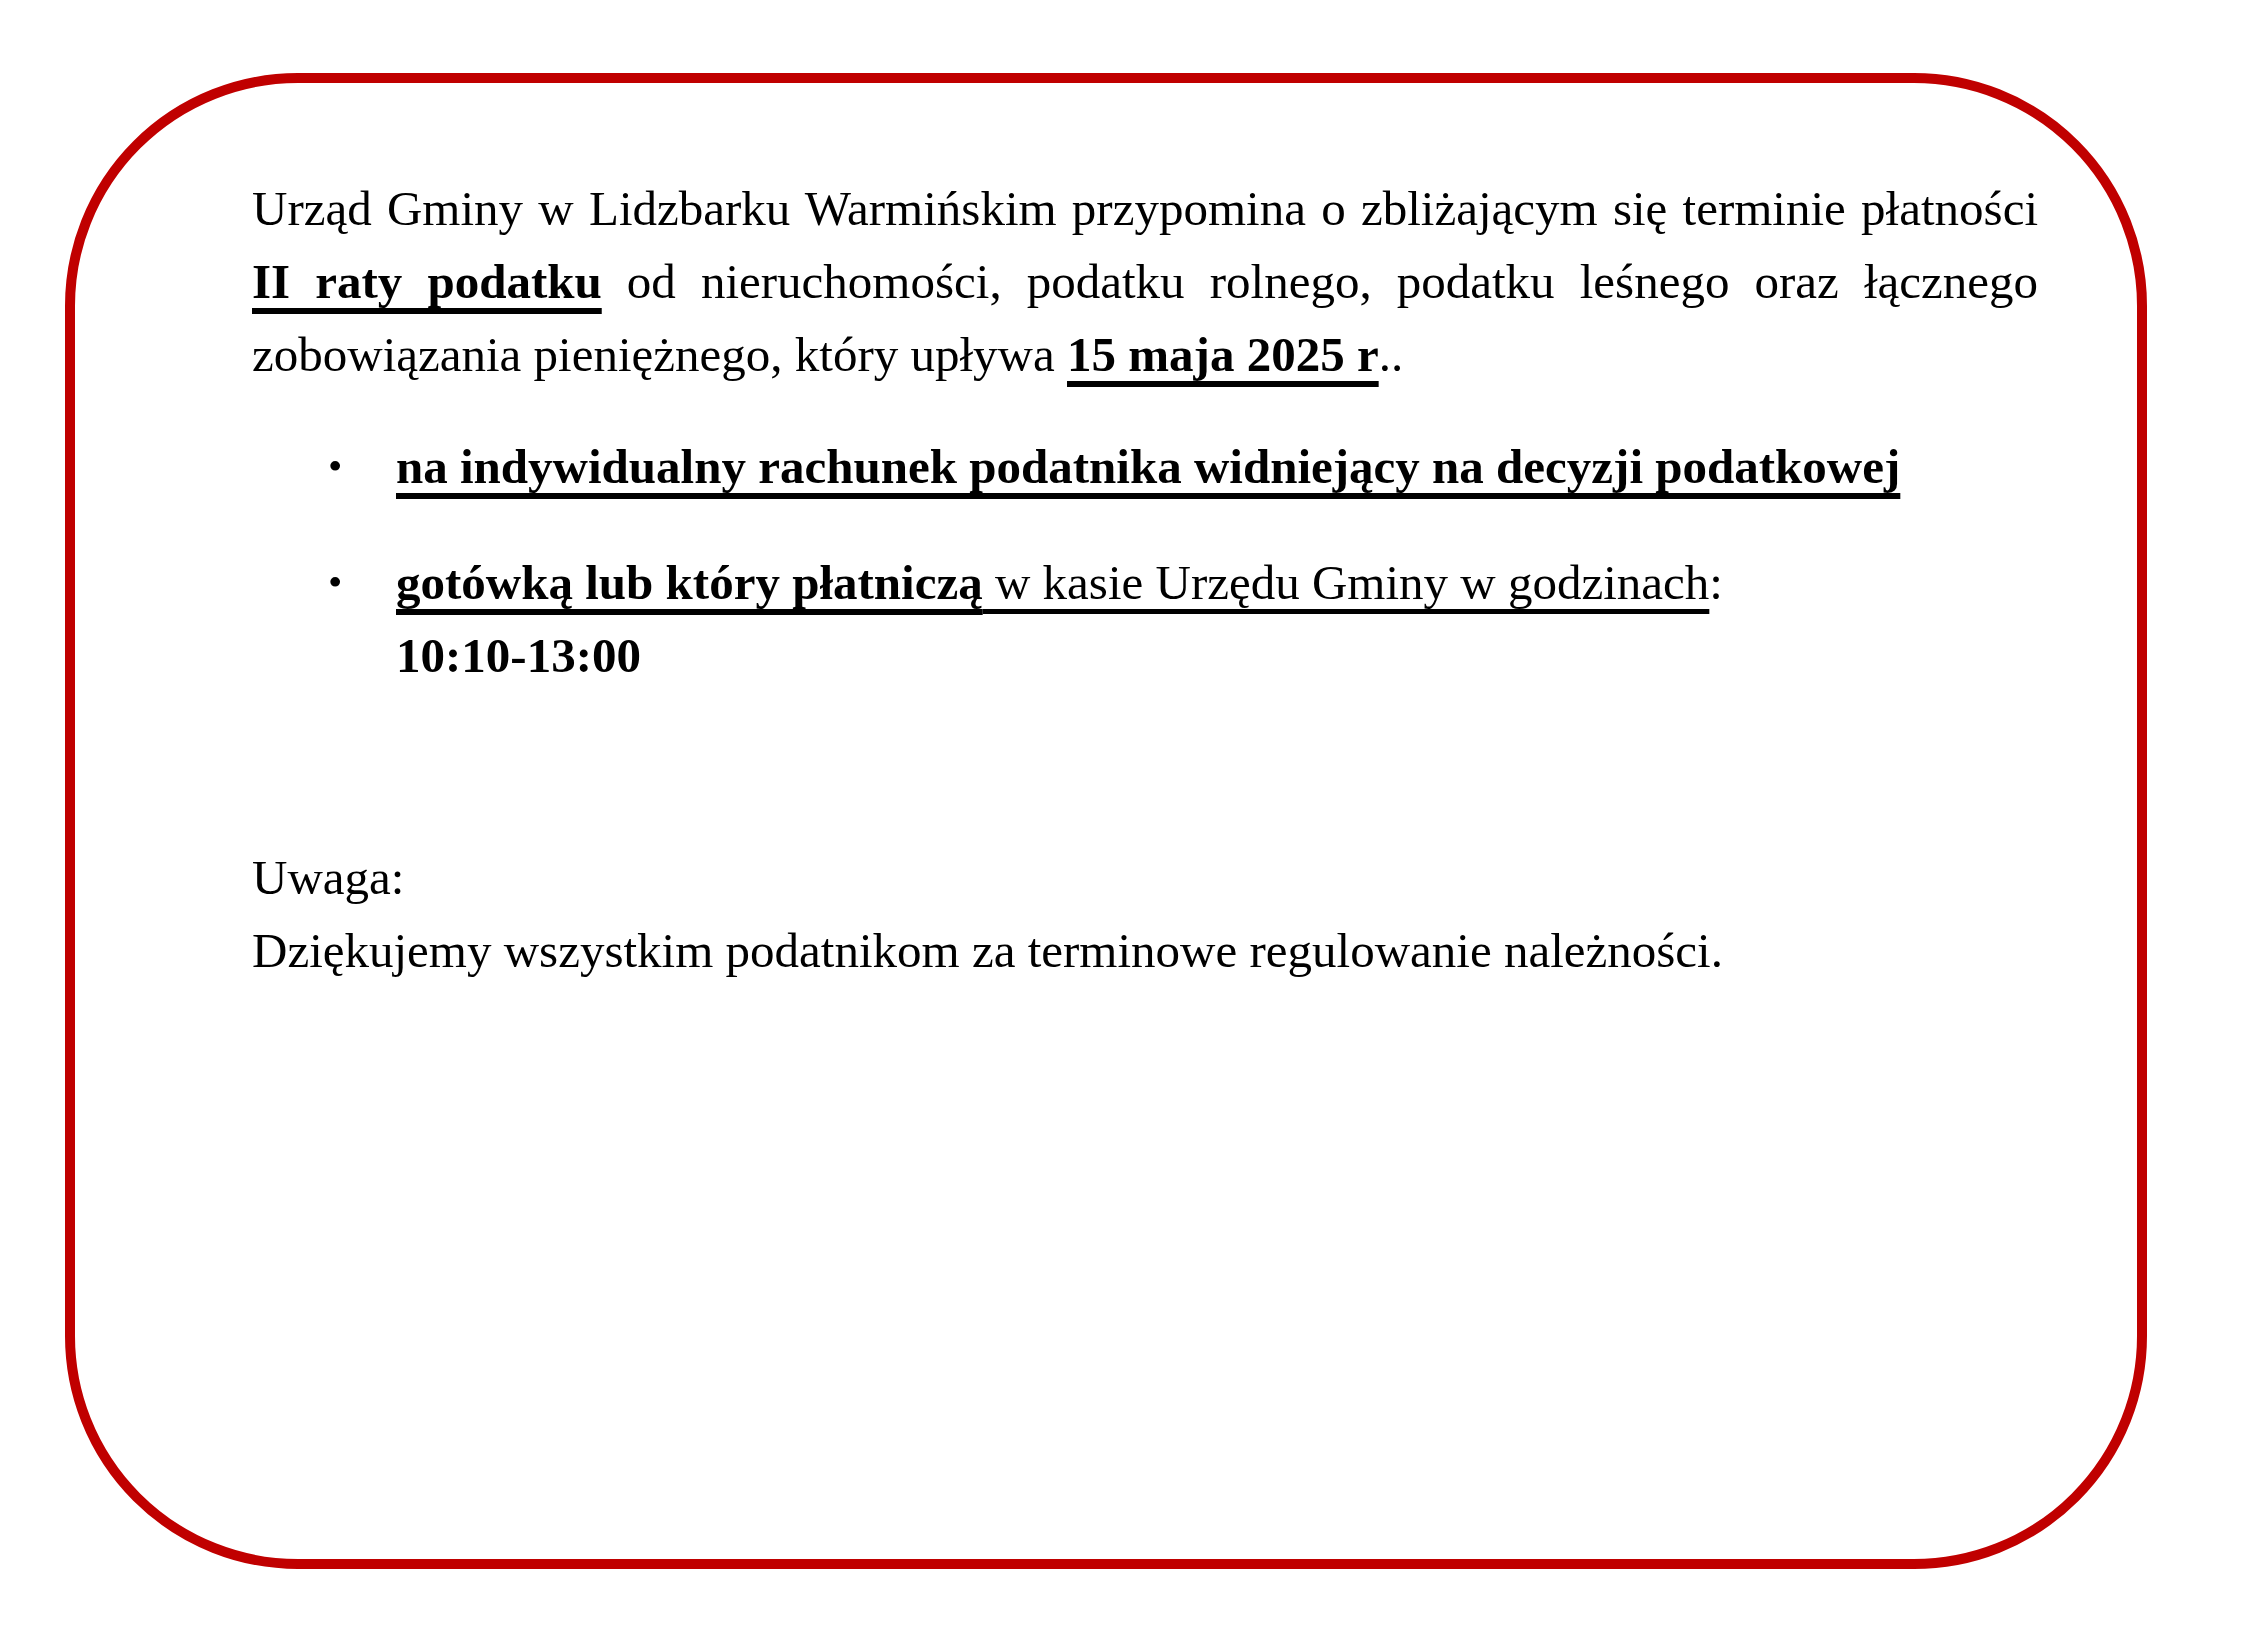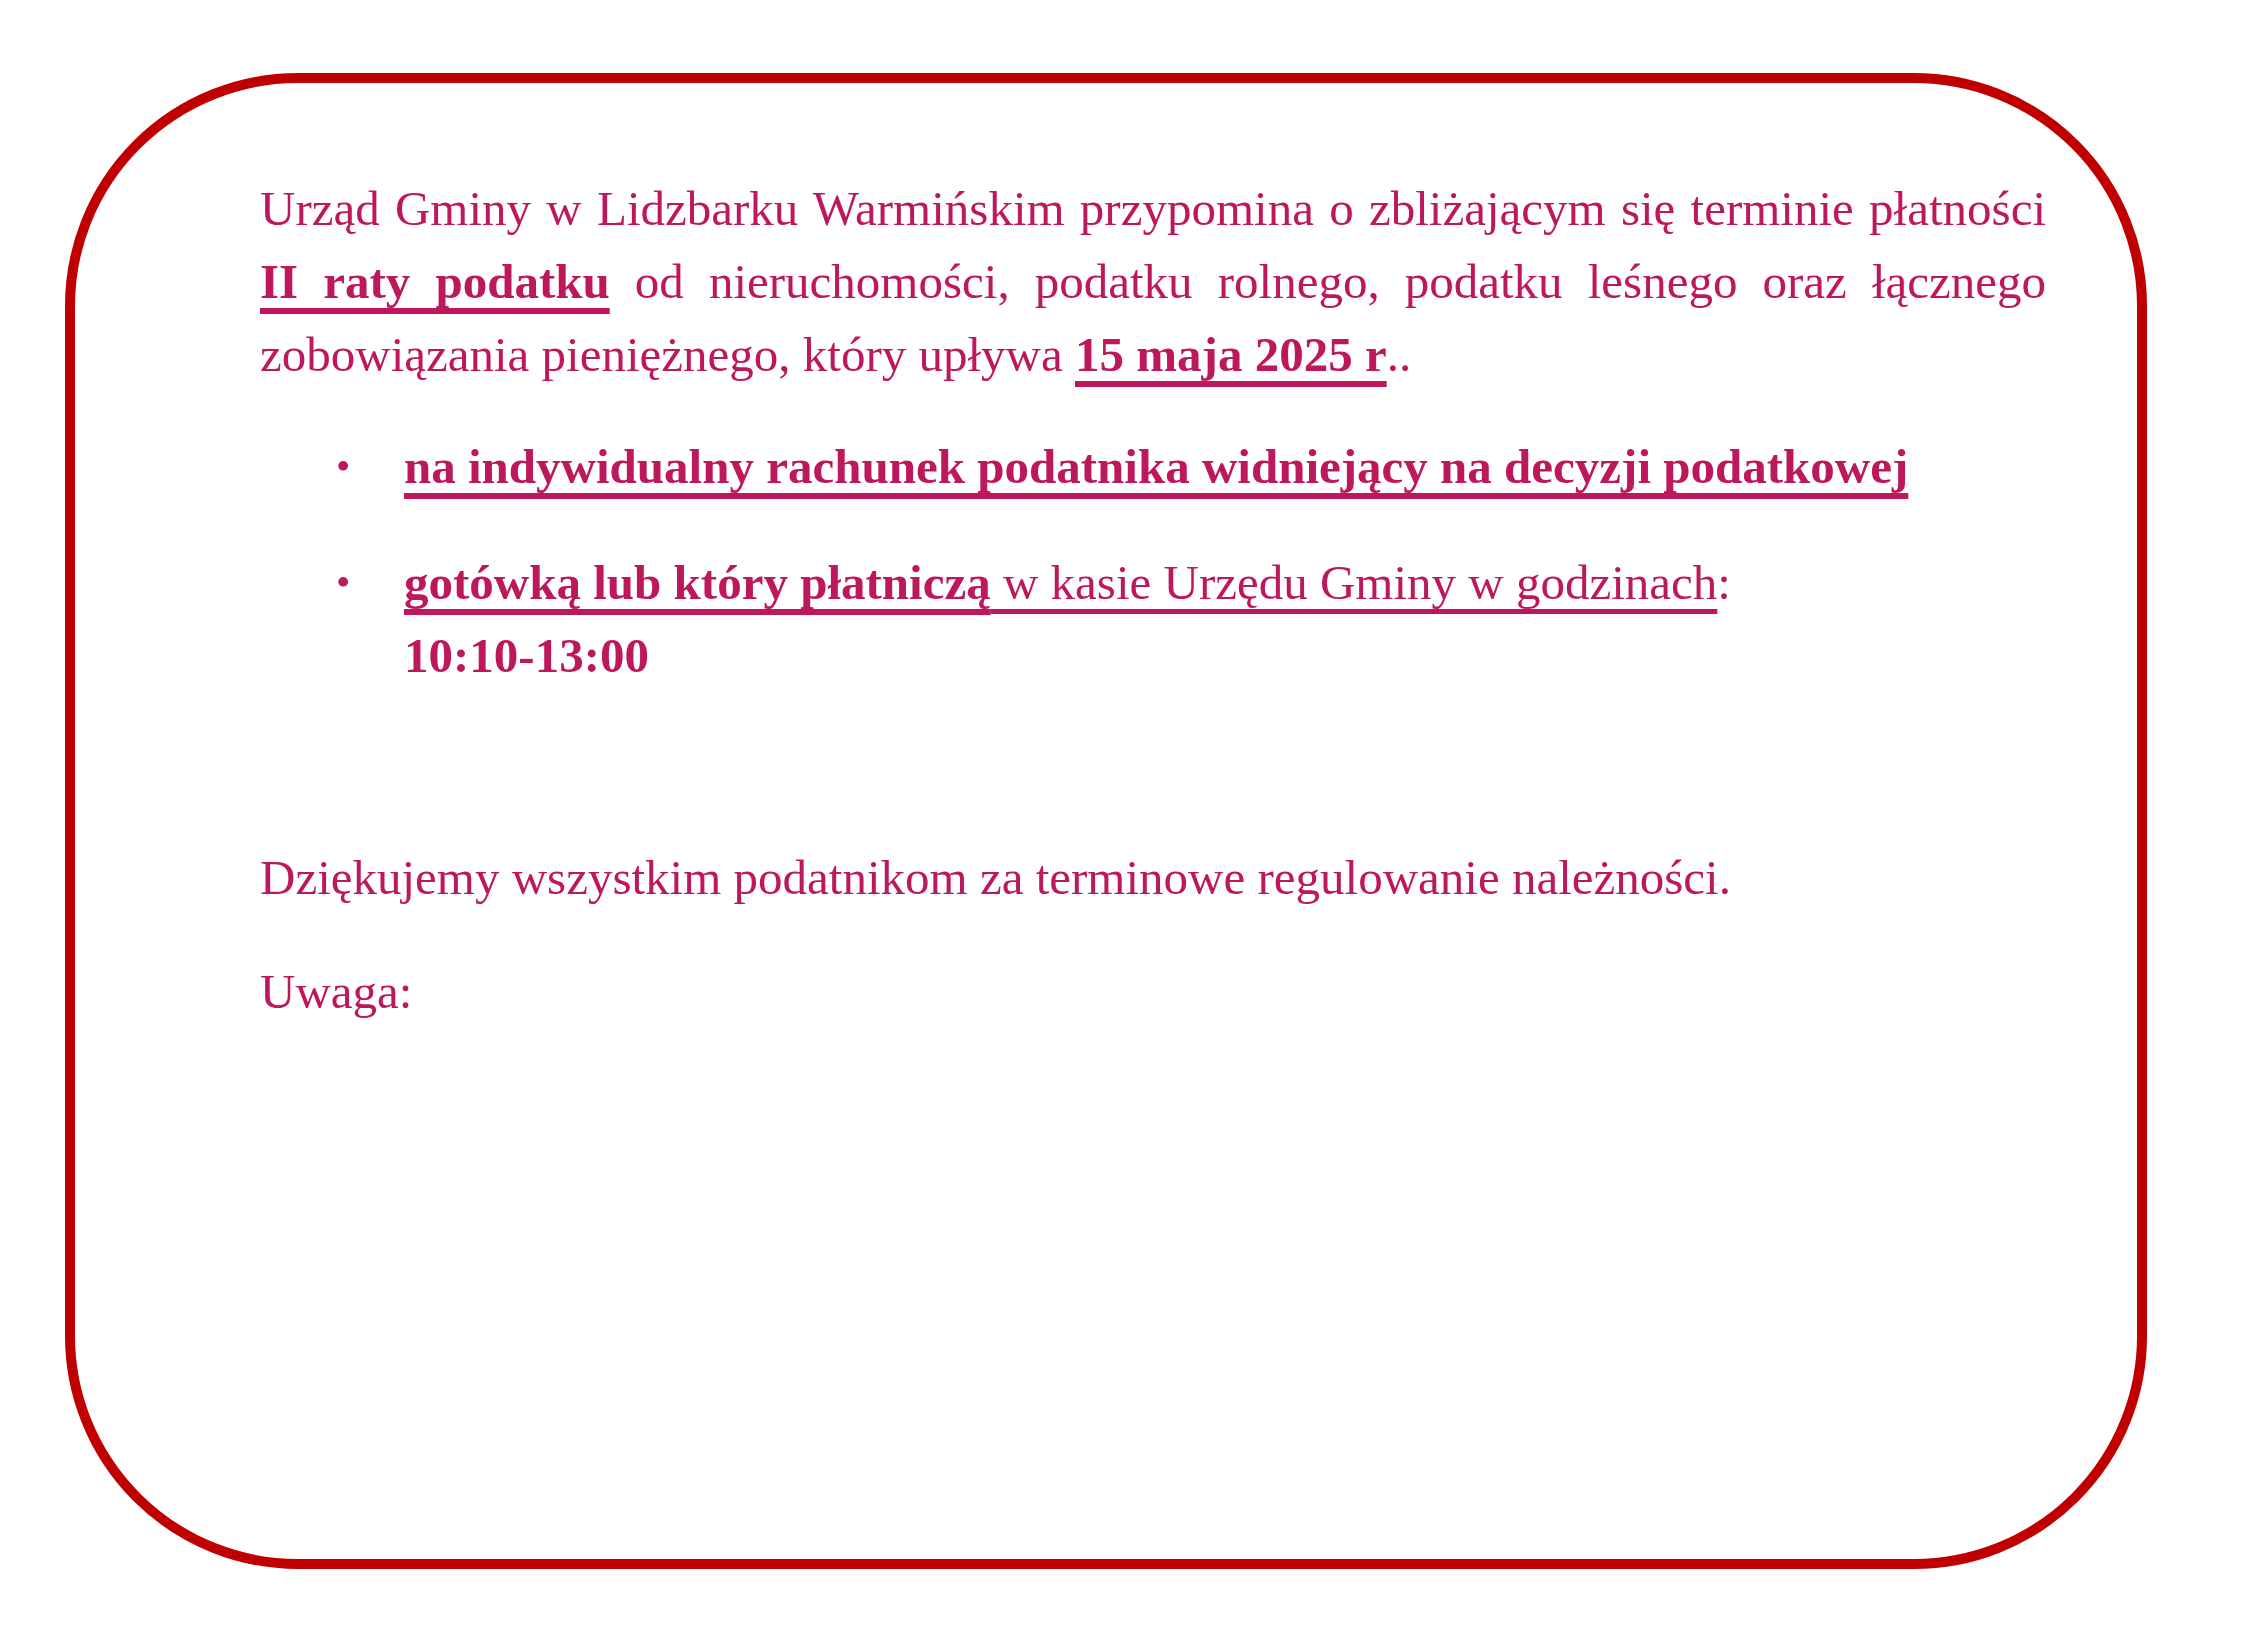--- a/index.html
+++ b/index.html
@@ -22,26 +22,26 @@
     top: 73px;
     width: 2082px;
     height: 1496px;
     border: 10.3px solid #c00000;
     border-radius: 233px;
     box-sizing: border-box;
     background: #ffffff;
   }
   .notice-content {
     position: absolute;
-    left: 260px;
+    left: 252px;
     top: 172px;
     width: 1786px;
     font-size: 49px;
     line-height: 73px;
-    color: #be185d;
+    color: #000000;
   }
   .para { margin: 0; }
   .justify { text-align: justify; }
   .m-after-intro    { margin-bottom: 39px; }
   .m-after-heading  { margin-bottom: 41px; }
   .m-after-bullet1  { margin-bottom: 43px; }
   .m-after-bullet2  { margin-bottom: 149px; }
   .m-after-thanks   { margin-bottom: 41px; }
   .bu {
     font-weight: bold;
@@ -87,19 +87,19 @@
     <div class="bullet m-after-bullet1">
         <span class="marker">•</span>
         <span class="btext"><span class="bu">na indywidualny rachunek podatnika widniejący na decyzji podatkowej</span></span>
       </div>
 
     <div class="bullet m-after-bullet2">
         <span class="marker">•</span>
         <span class="btext"><span class="bu">gotówką lub który płatniczą</span><span class="ru"> w kasie Urzędu Gminy w godzinach</span><span>:</span><br><span class="bold">10:10-13:00</span></span>
       </div>
 
+    <p class="para">Uwaga:</p>
+
     <p class="para m-after-thanks">Dziękujemy wszystkim podatnikom za terminowe regulowanie należności.</p>
-
-    <p class="para">Uwaga:</p>
 
   </div>
 </div>
 
 
 </body></html>

